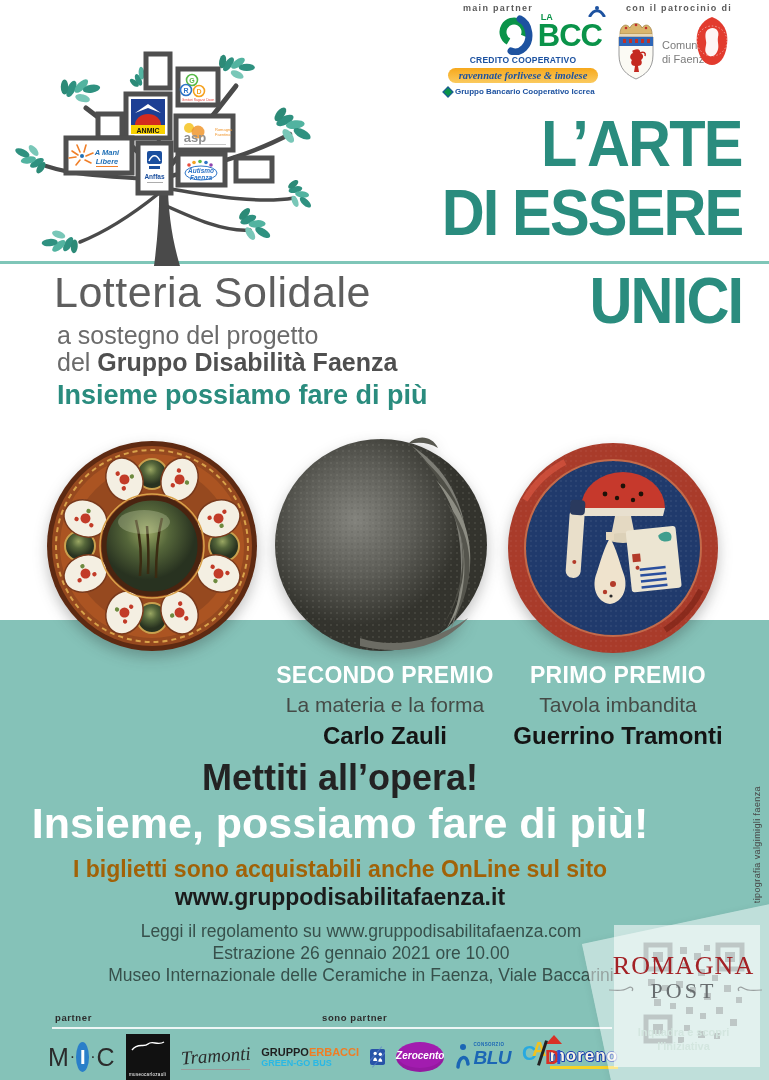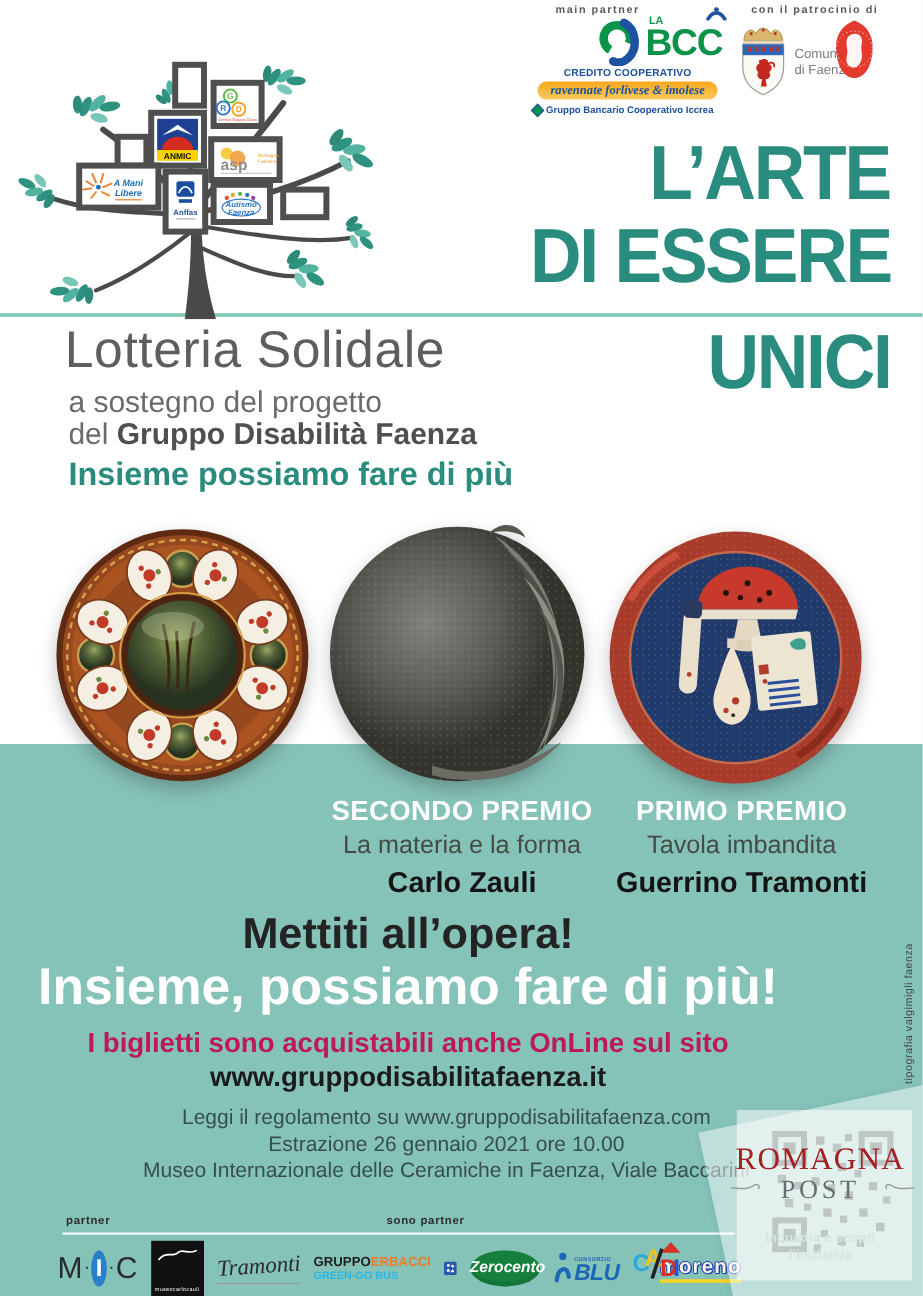--- a/index.html
+++ b/index.html
@@ -64,25 +64,25 @@
   .prize{top:662px;width:280px;text-align:center;line-height:1.15}
   .pz1{left:12px}.pz2{left:245px}.pz3{left:478px}
   .rank{font-size:23px;font-weight:800;color:#fff;letter-spacing:.3px}
   .psub{font-size:21px;color:#454b47;margin-top:5px}
   .partist{font-size:24px;font-weight:800;color:#141414;margin-top:4px}
 
   
   .ctr{left:0;width:680px;text-align:center}
   .cta1{top:757px;font-size:36px;font-weight:800;color:#232323}
   .cta2{top:799px;font-size:43px;font-weight:800;color:#fff}
-  .cta3{top:856px;font-size:23px;font-weight:800;color:#be185d}
+  .cta3{top:856px;font-size:23px;font-weight:800;color:#a16207}
   .cta4{top:884px;font-size:23px;font-weight:800;color:#1b1b1b}
 
   
-  .det{left:11px;width:722px;text-align:center;font-size:17.5px;color:#37504b}
+  .det{left:0;width:722px;text-align:center;font-size:17.5px;color:#37504b}
   .d1{top:921px}.d2{top:943px}.d3{top:965px}
 
   
   .p-label{top:1012px;font-size:9.5px;font-weight:bold;color:#2d2d2d;letter-spacing:.6px}
   .p-label.p1{left:55px}.p-label.p2{left:322px}
   .p-line{left:52px;top:1027px;width:560px;height:2px;background:rgba(255,255,255,.85)}
   .logos{left:48px;top:1033px;width:570px;height:48px;display:flex;align-items:center;gap:11px}
   .lg-mic{display:flex;align-items:center;font-size:25px;color:#2b2b2b}
   .mic-dot{font-size:16px;margin:0 1px}
   .mic-lens{display:inline-block;width:13px;height:30px;background:#2a7fc9;border-radius:50%;
@@ -91,23 +91,23 @@
   .zauli-txt{position:absolute;left:0;bottom:3px;width:100%;text-align:center;font-size:4.5px;letter-spacing:.3px}
   .lg-tram{text-align:center}
   .tram-sig{font-family:"Liberation Serif",serif;font-style:italic;font-size:19px;color:#2b2b2b;
             display:inline-block;transform:rotate(-4deg)}
   .tram-line{height:1px;background:#9a9a9a;margin-top:2px}
   .lg-erbacci{line-height:1.15}
   .erb1{font-size:11px;font-weight:800;color:#1f1f1f;letter-spacing:0}
   .erb1 .org{color:#f07d24}
   .erb2{font-size:9px;font-weight:800;color:#29b8e5}
   .lg-fig{border-radius:5px}
-  .lg-zc{width:58px;height:30px;background:#15803d;border-radius:50%;color:#fff;text-align:left;
-         font-style:italic;font-weight:800;font-size:13px;line-height:28px;box-shadow:inset 0 -4px 0 rgba(0,0,0,.08)}
-  .lg-blu{display:flex;align-items:flex-end;gap:2px}
+  .lg-zc{width:58px;height:30px;background:#a21caf;border-radius:50%;color:#fff;text-align:left;
+         font-style:italic;font-weight:800;font-size:10px;line-height:28px;box-shadow:inset 0 -4px 0 rgba(0,0,0,.08)}
+  .lg-blu{display:flex;gap:2px}
   .blu-txt{line-height:1}
   .blu-c{display:block;font-size:4.5px;font-weight:800;color:#1b66b5;letter-spacing:.4px}
   .blu-b{display:block;font-size:19px;font-weight:800;font-style:italic;color:#1b66b5;letter-spacing:-.5px}
   .lg-cadi{position:relative;width:42px;height:40px;font-weight:800}
   .lg-cadi span{position:absolute;font-size:20px}
   .cd-c{left:0;top:5px;color:#27a9e0}
   .cd-a{left:10px;top:1px;color:#f2c21e}
   .cd-slash{left:19px;top:3px;width:3px;height:26px;background:#222;transform:rotate(18deg)}
   .cd-d{left:23px;top:9px;color:#d93025}
   .cd-i{left:34px;top:9px;color:#2a52d8}

